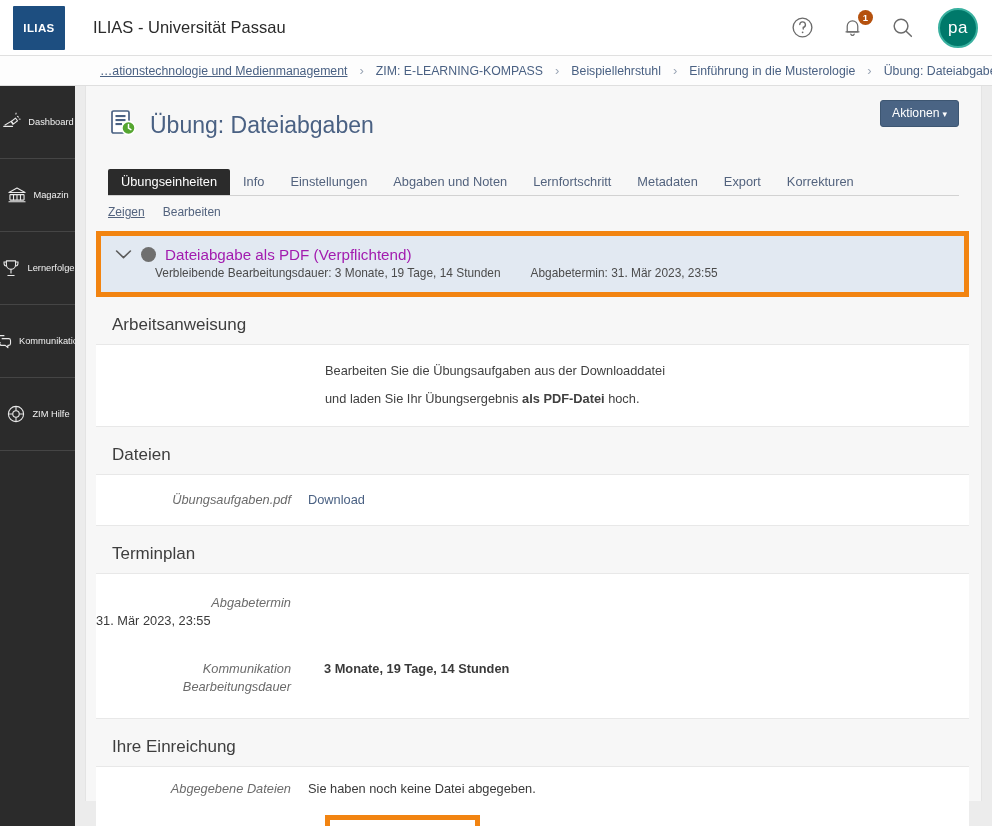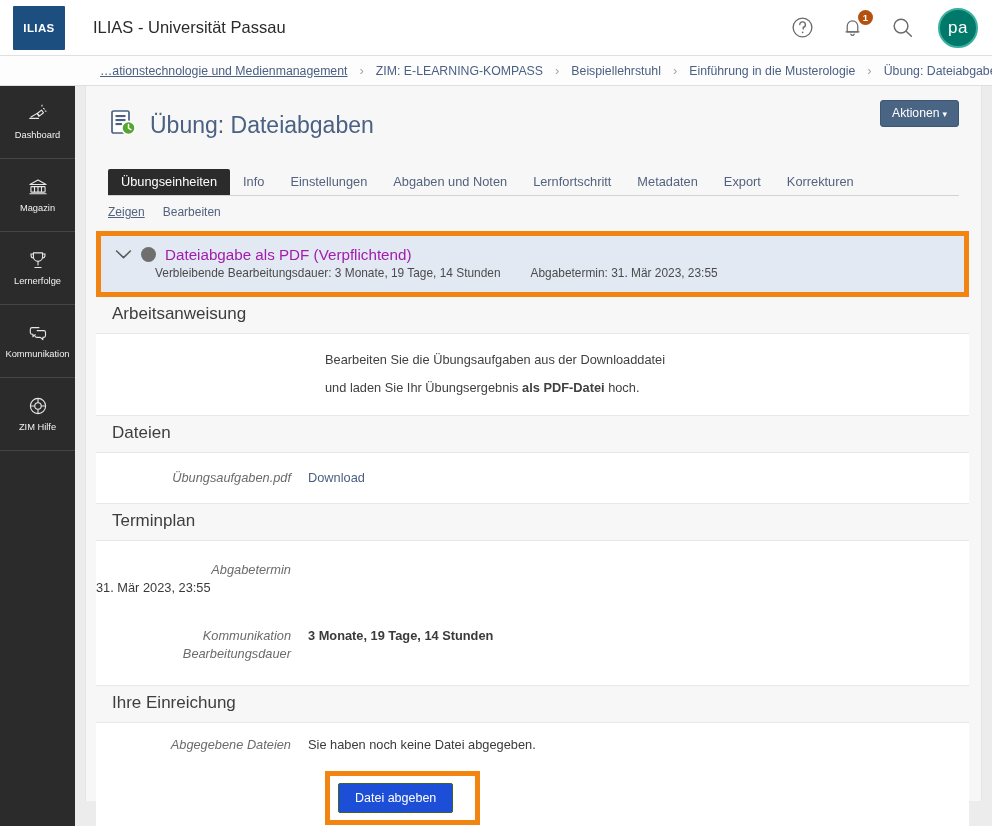--- a/index.html
+++ b/index.html
@@ -85,21 +85,21 @@
 
   
   .sidebar {
     position: absolute; top: 86px; left: 0;
     width: 75px; height: 740px;
     background: #2b2b2b;
   }
   .side-item {
     height: 73px;
     border-bottom: 1px solid #454545;
-    display: flex; flex-direction: column;
+    display: flex; flex-direction: row;
     align-items: center; justify-content: center;
     gap: 5px; cursor: pointer;
     padding: 4px 0;
   }
   .side-item .side-label {
     color: #f2f2f2; font-size: 9.3px;
     text-align: center; line-height: 11px;
   }
   .side-item.tall { height: 83px; }
   .side-icon svg { display: block; }
@@ -201,40 +201,41 @@
   }
   .assign-meta span {
     font-size: 11.9px; color: #4b4b4b; white-space: nowrap;
   }
 
   
   .section { margin: 0 12px 0 10px; }
   .section-title {
     font-size: 17px; color: #3e3e3e; font-weight: normal;
     padding: 7px 0 9px 16px;
+    margin-top: 11px;
   }
   .panel {
     background: #ffffff;
     border: 1px solid #e8e8e8;
     border-left: none; border-right: none;
   }
   .panel-row {
     display: flex; align-items: flex-start;
     padding: 13px 0 13px 0;
   }
   .panel-row .rlabel {
     width: 212px; flex-shrink: 0;
     text-align: right; padding-right: 17px;
     font-size: 12.8px; color: #6b6b6b;
     font-style: italic; line-height: 18px;
   }
   .panel-row .rvalue {
     font-size: 12.8px; color: #3a3a3a; line-height: 18px;
   }
-  .rvalue.bold { font-weight: bold; }
+  .rvalue.bold { font-weight: bold; margin-left: 16px; }
   .rvalue a { color: #4a6183; text-decoration: none; cursor: pointer; }
   .instr-line { display: block; }
   .instr-line + .instr-line { margin-top: 13px; }
   .panel.instr { padding: 18px 0 20px 0; }
   .panel.instr .inner {
     padding-left: 229px;
     font-size: 12.8px; color: #404040;
   }
   .panel.files .panel-row { padding: 16px 0 16px 0; }
   .panel.schedule .panel-row { padding: 15px 0; }

